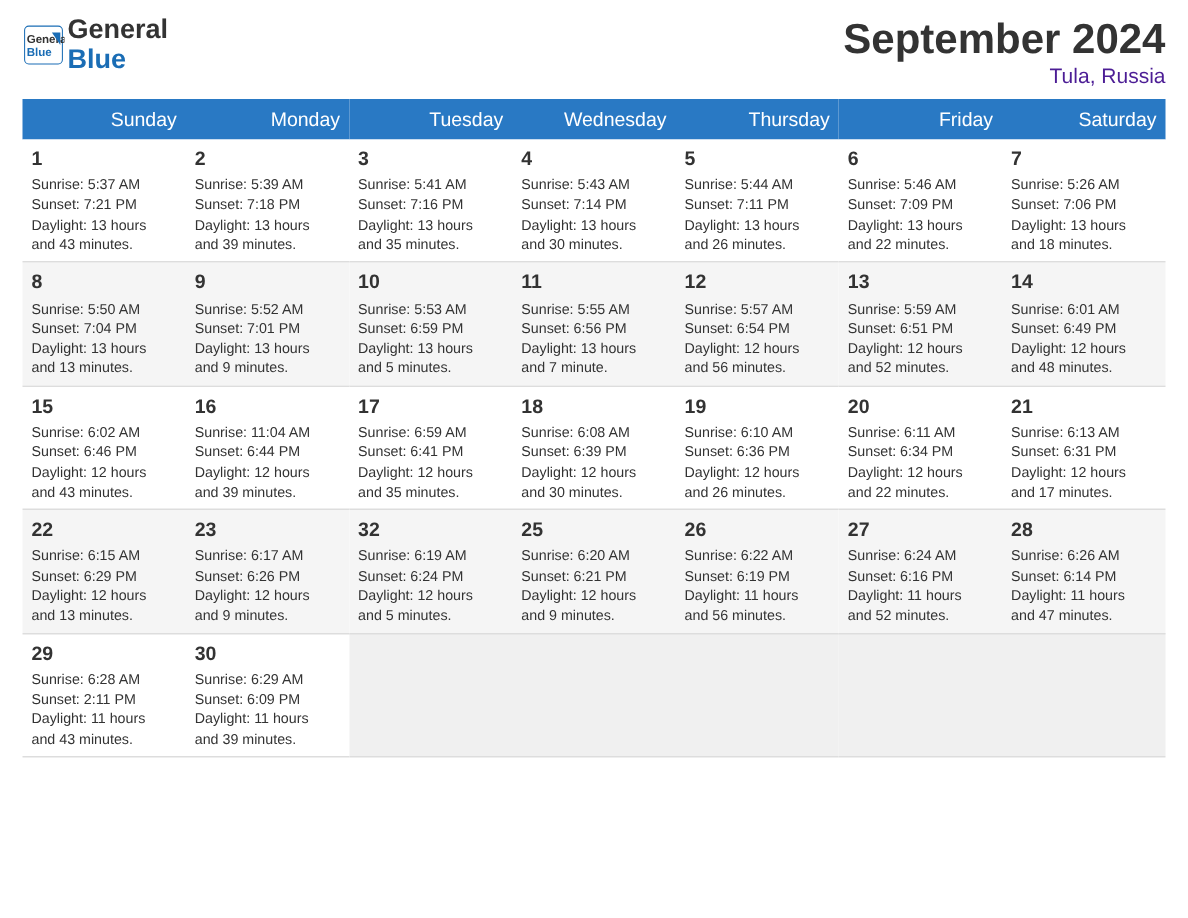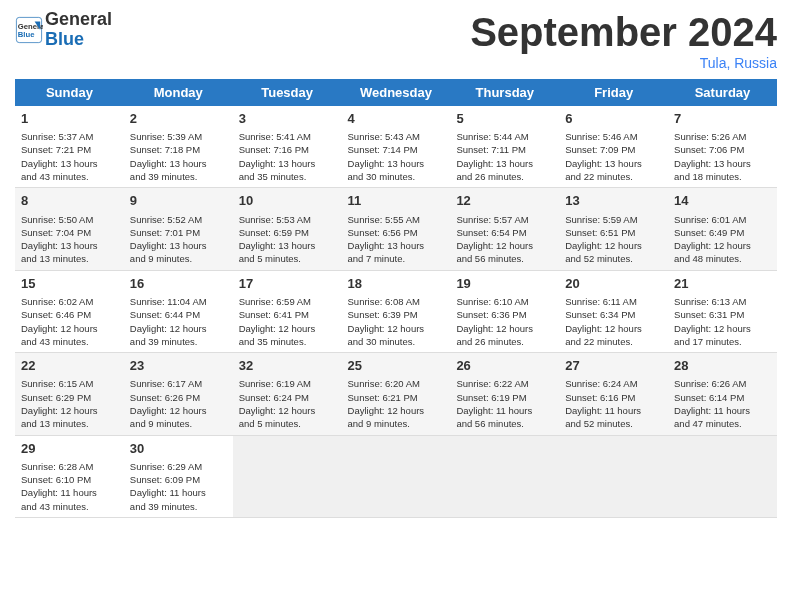--- a/index.html
+++ b/index.html
@@ -35,40 +35,40 @@
     }
     .logo-icon {
       width: 28px;
       height: 28px;
       margin-right: 2px;
     }
     .title-section {
       text-align: right;
     }
     .month-title {
-      font-size: 40px;
+      font-size: 28px;
       font-weight: bold;
       color: #333;
     }
     .location {
       font-size: 14px;
-      color: #3b82f6;
+      color: #4c1d95;
     }
     table {
       width: 100%;
       border-collapse: collapse;
       table-layout: fixed;
     }
     thead tr th {
       background-color: #2979c4;
       color: white;
-      text-align: center;
+      text-align: right;
       padding: 6px 6px;
       font-size: 13px;
-      font-weight: bold;
+      font-weight: normal;
       margin-top: 18px;
     }
     tbody tr {
       border-bottom: 1px solid #ddd;
     }
     tbody tr:nth-child(even) {
       background-color: #f5f5f5;
     }
     tbody tr:nth-child(odd) {
       background-color: #fff;
@@ -330,21 +330,21 @@
             <div>Sunrise: 6:26 AM</div>
             <div>Sunset: 6:14 PM</div>
             <div>Daylight: 11 hours</div>
             <div>and 47 minutes.</div>
           </td>
         </tr>
         <tr>
           <td>
             <span class="day-num">29</span>
             <div>Sunrise: 6:28 AM</div>
-            <div>Sunset: 6:10 PM</div>
+            <div>Sunset: 2:11 PM</div>
             <div>Daylight: 11 hours</div>
             <div>and 43 minutes.</div>
           </td>
           <td>
             <span class="day-num">30</span>
             <div>Sunrise: 6:29 AM</div>
             <div>Sunset: 6:09 PM</div>
             <div>Daylight: 11 hours</div>
             <div>and 39 minutes.</div>
           </td>

